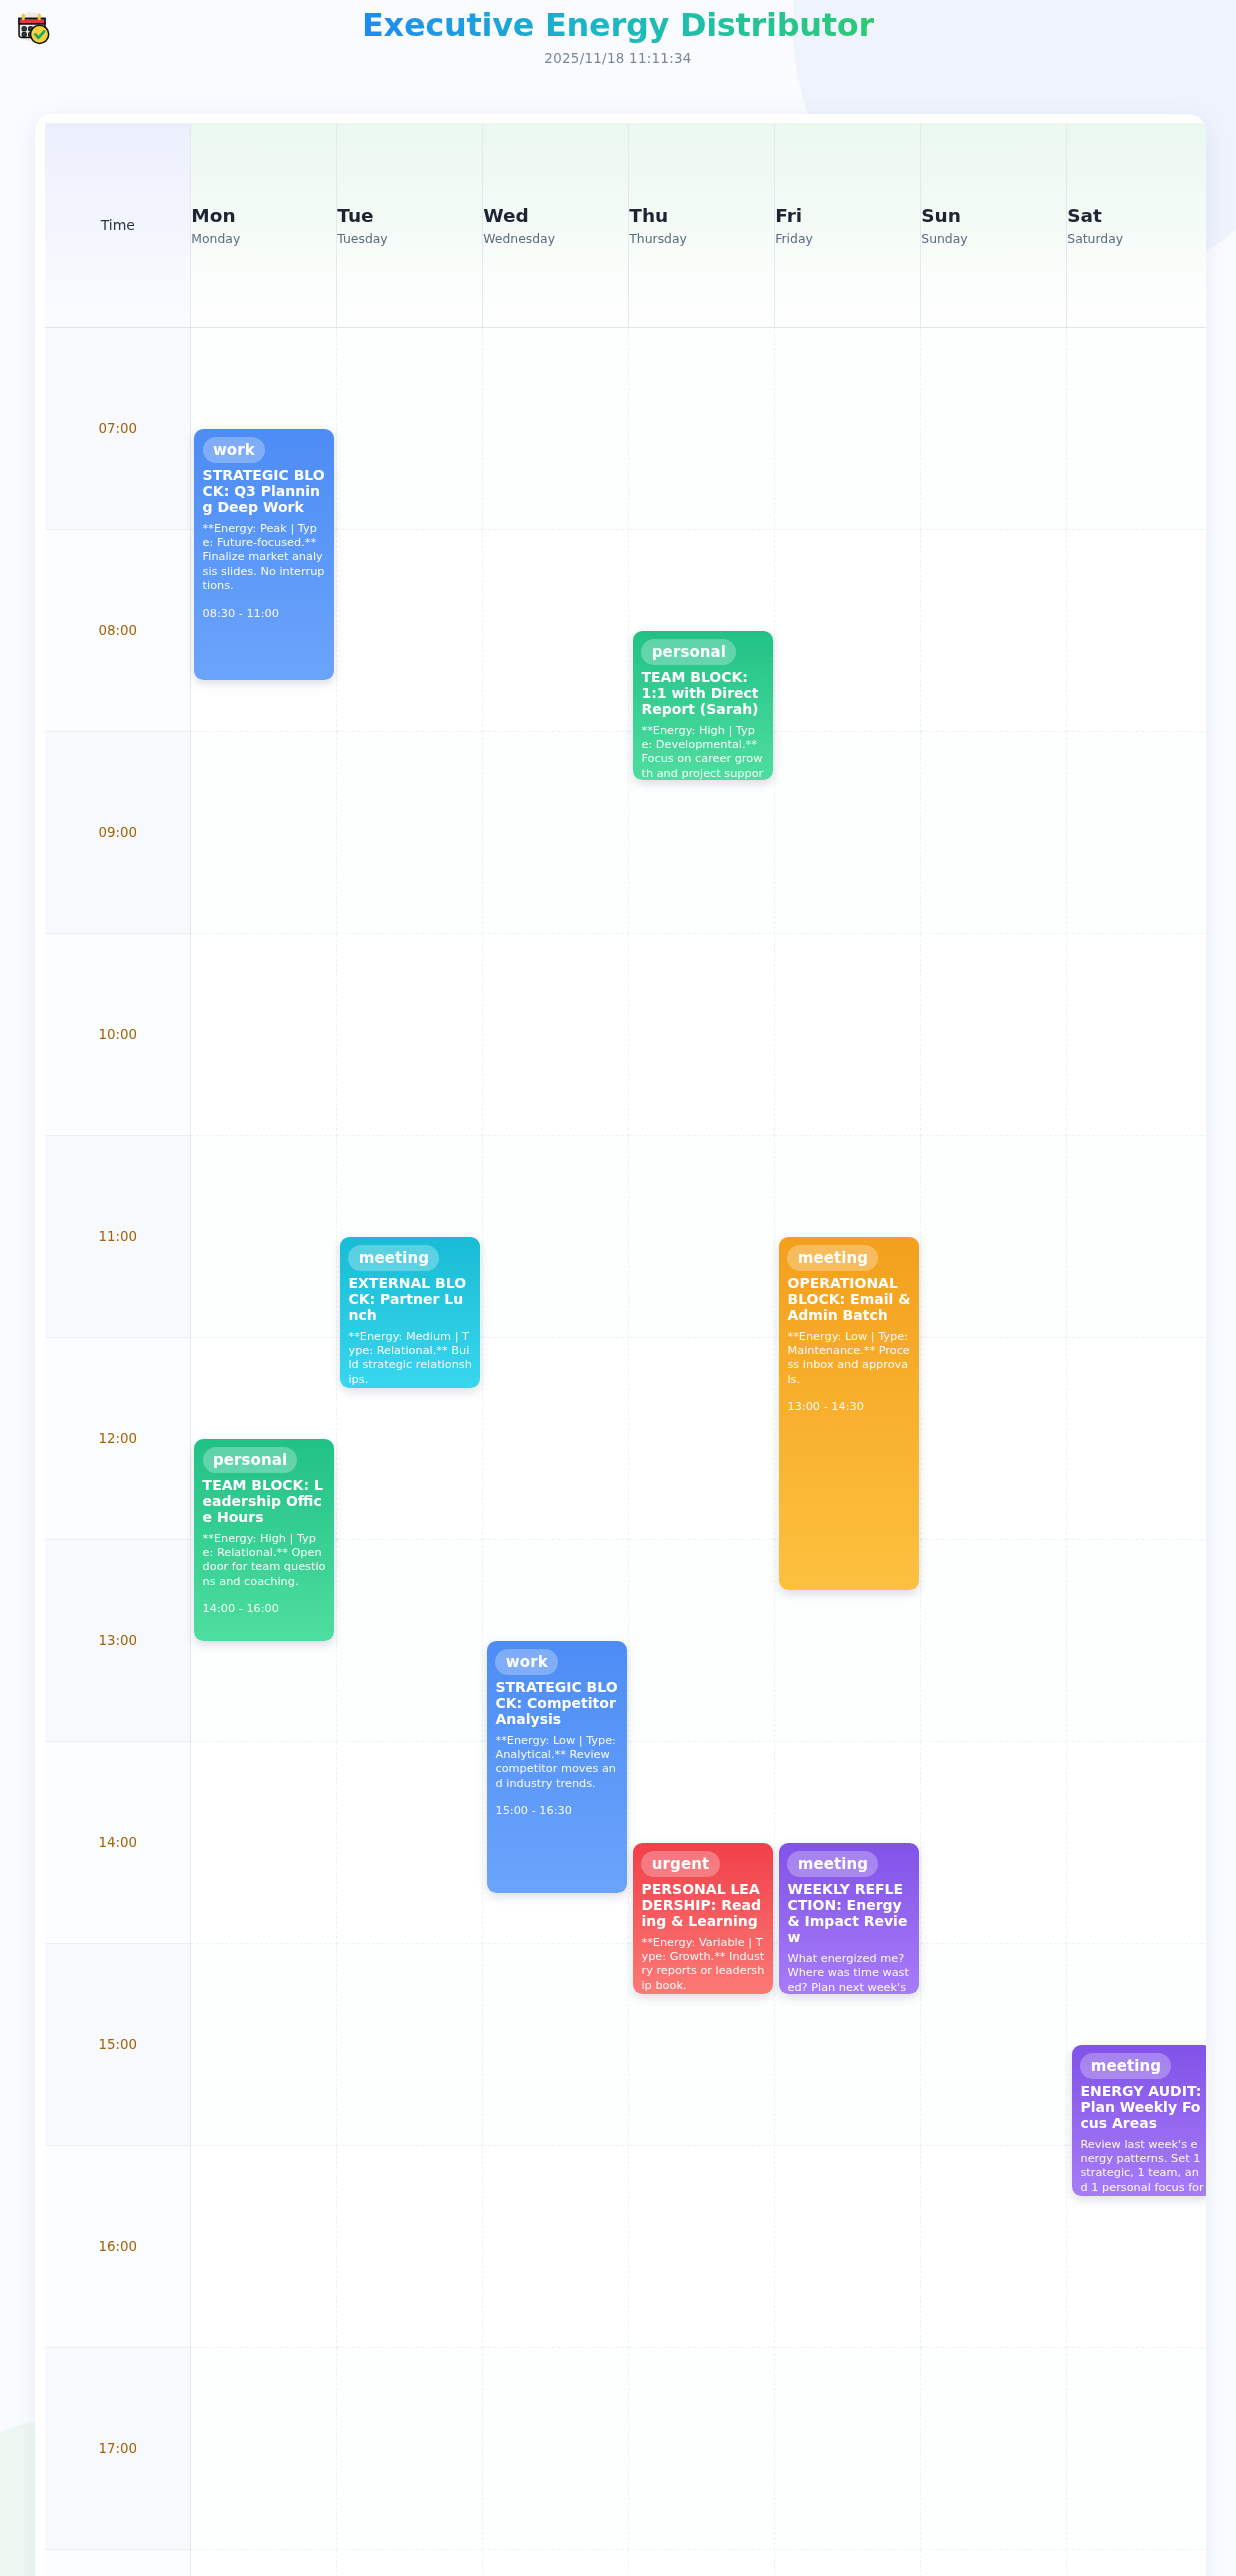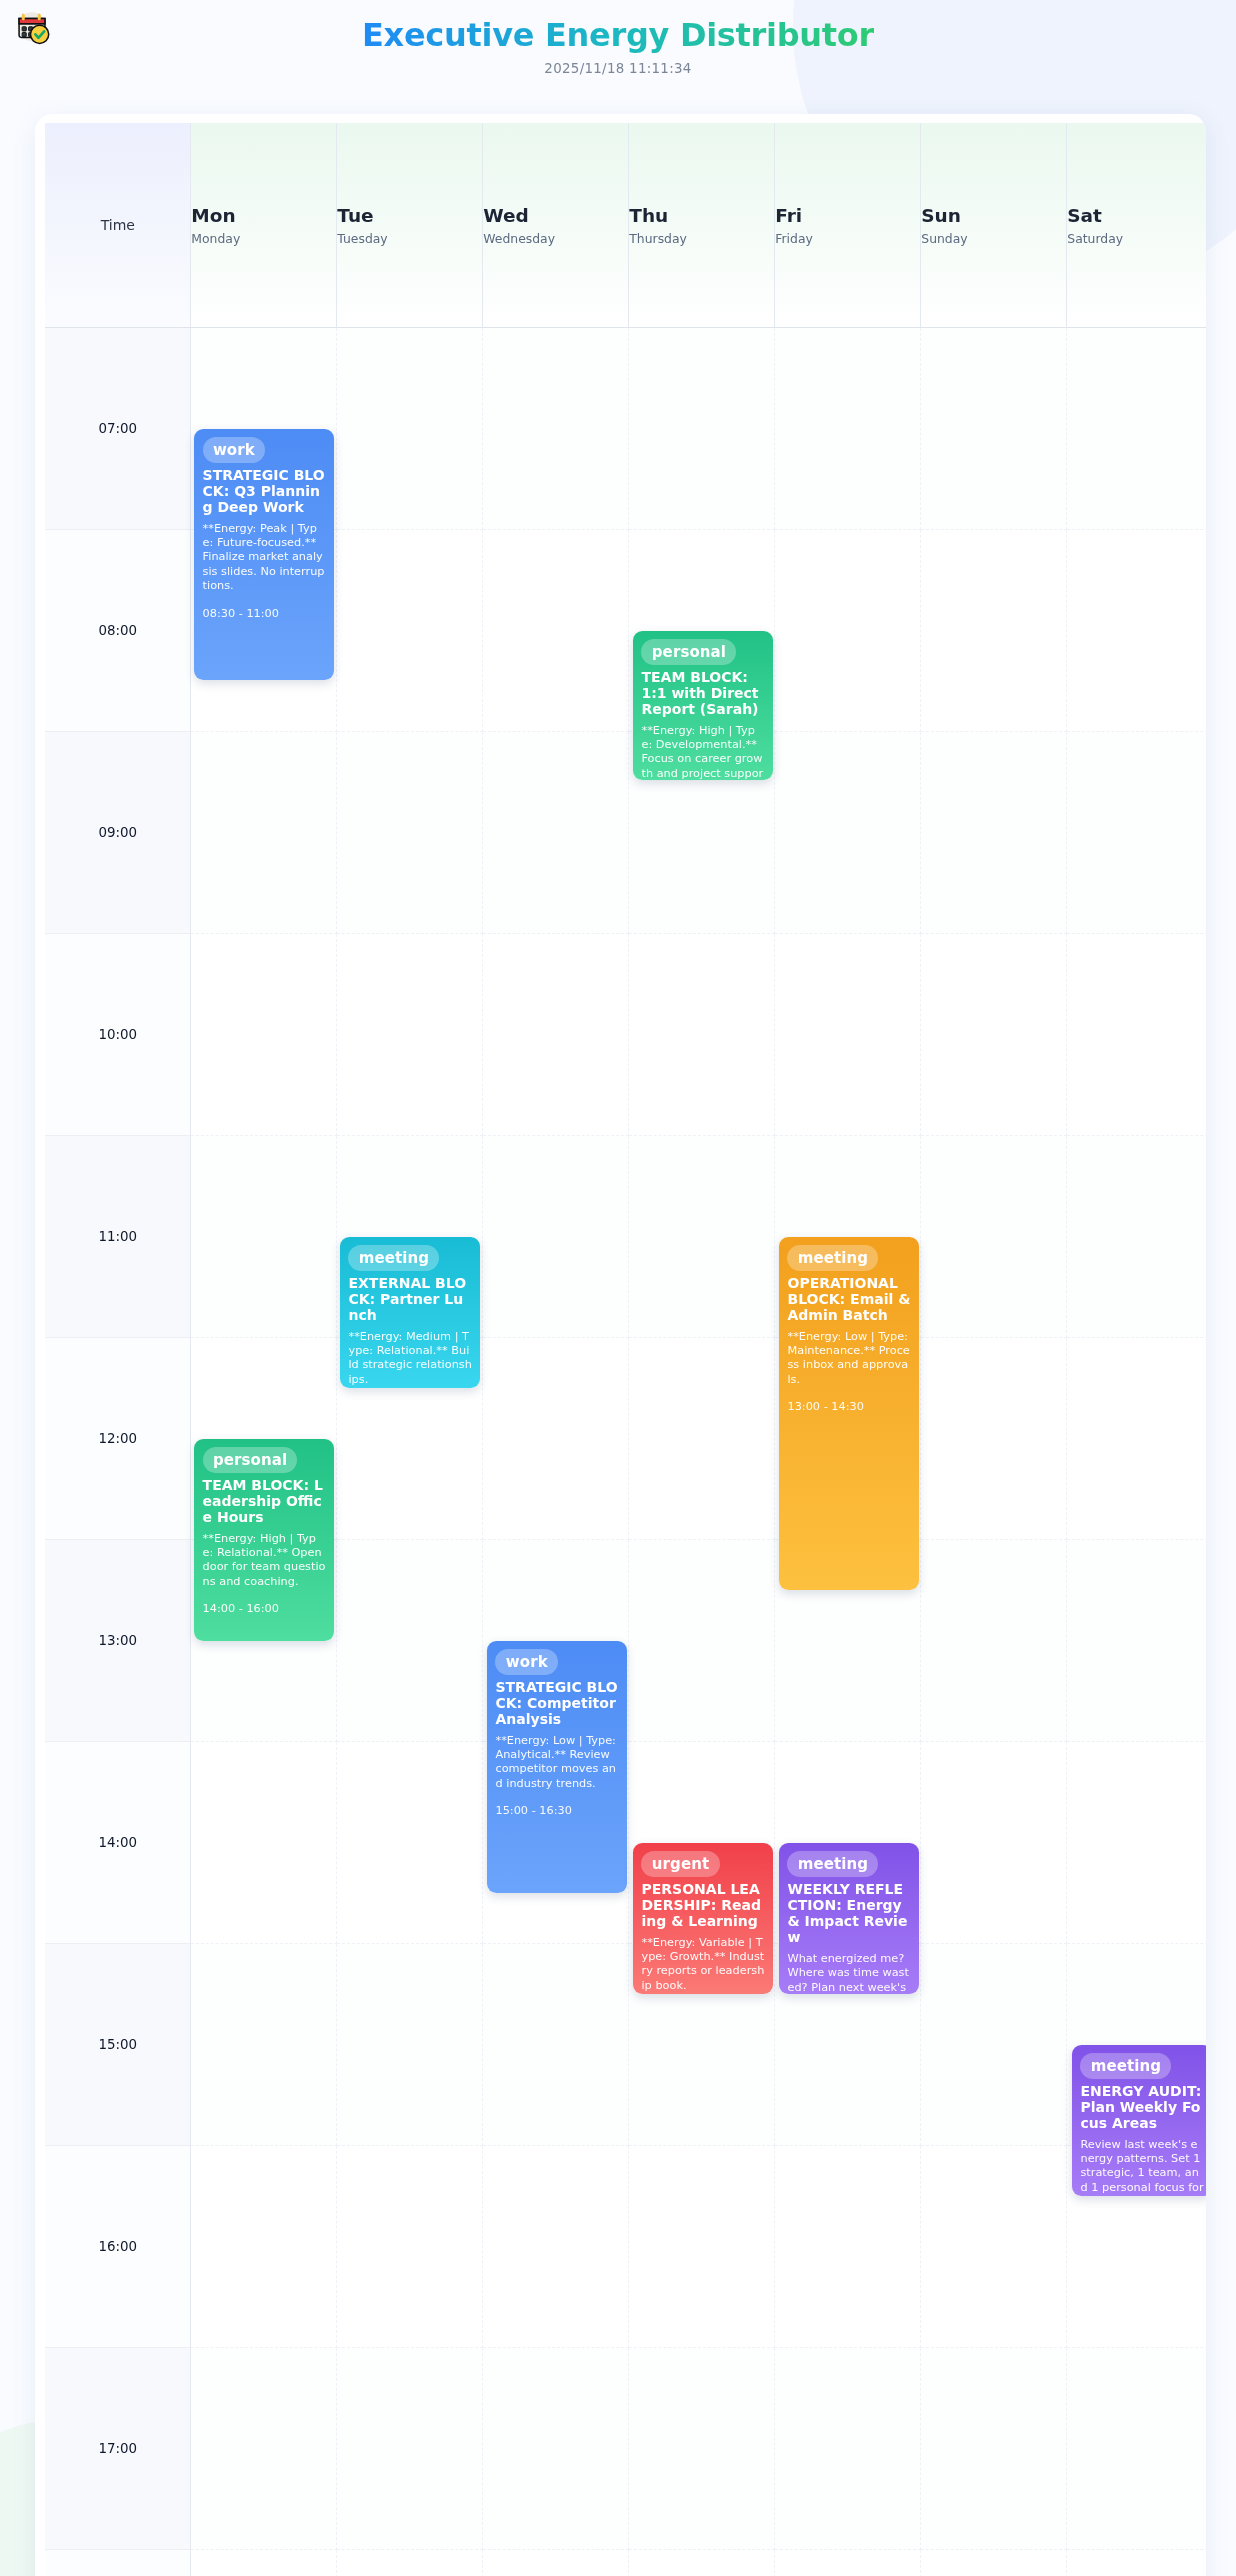--- a/index.html
+++ b/index.html
@@ -19,21 +19,21 @@
   }
   .blob2 {
     position: absolute; left: -67px; top: 2421px;
     width: 237px; height: 237px; border-radius: 50%;
     background: #eaf7ef; opacity: .75; z-index: 0;
   }
 
   
   .app-header { position: absolute; left: 0; top: 0; width: 1236px; height: 114px; z-index: 3; }
   .logo { position: absolute; left: 13.4px; top: 7.2px; width: 38px; height: 38px; }
-  .title-wrap { position: absolute; left: 0; top: 17px; width: 1236px; text-align: center; }
+  .title-wrap { position: absolute; left: 0; top: 7px; width: 1236px; text-align: center; }
   .app-title {
     font-size: 32px; font-weight: bold; letter-spacing: -0.3px;
     background: linear-gradient(90deg, #1f8bf5 0%, #1bb8c4 48%, #2ecb73 100%);
     -webkit-background-clip: text; background-clip: text;
     -webkit-text-fill-color: transparent; color: #1f8bf5;
     display: inline-block; line-height: 1.15;
   }
   .app-time { margin-top: 7.2px; font-size: 13.4px; color: #7a8596; letter-spacing: 0.3px; }
 
   
@@ -67,21 +67,21 @@
   .d-long  { font-size: 12.4px; color: #5c6a80; margin-top: 4.1px; }
 
   
   .body-rows { position: relative; }
   .t-row { display: flex; height: 202px; }
   .t-row.alt .t-label { background: #f7f9fc; }
   .t-row.alt .t-cell  { background: #fdfefe; }
   .t-label {
     flex: 0 0 146px; width: 146px;
     display: flex; align-items: center; justify-content: center;
-    font-size: 13.4px; color: #0f172a; font-weight: 500;
+    font-size: 13.4px; color: #a16207; font-weight: 500;
     border-right: 0.5px solid #e4e8ef; border-bottom: 0.5px solid #eceff4;
     background: #fcfdff;
   }
   .t-cell {
     flex: 0 0 146px; width: 146px; background: #ffffff;
     border-right: 0.5px dashed #eef1f6; border-bottom: 0.5px dashed #eef1f6;
   }
 
   
   .events-layer { position: absolute; left: 146px; top: 205px; width: 1004px; height: 2424px; }

